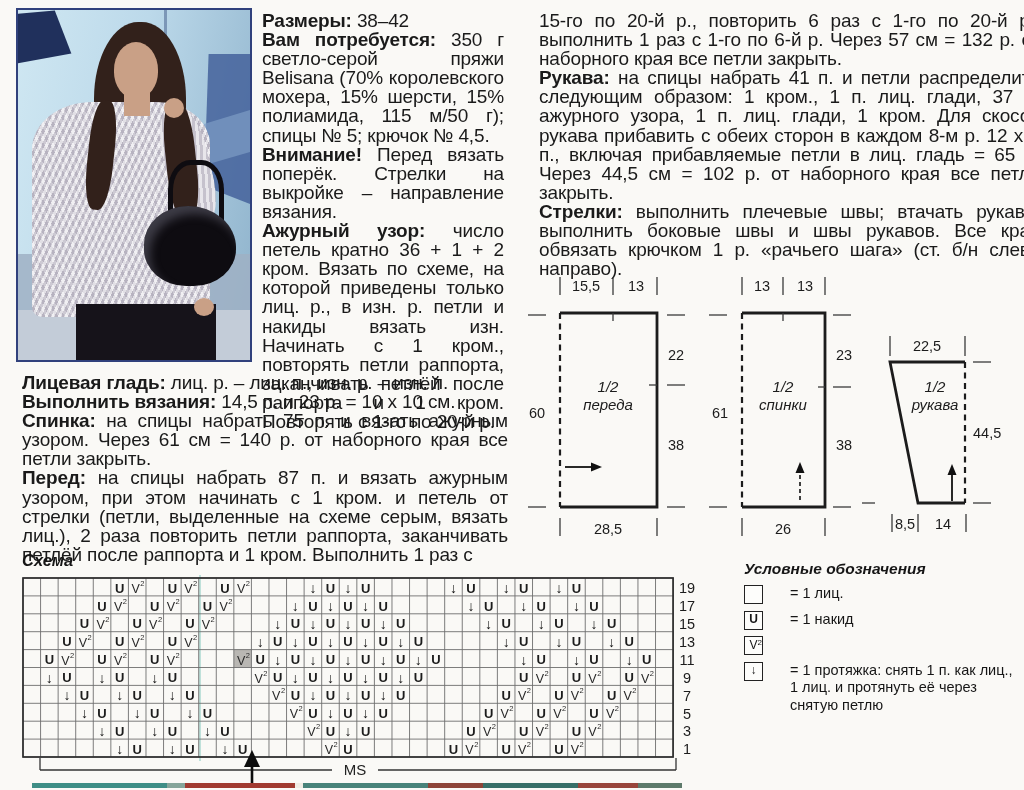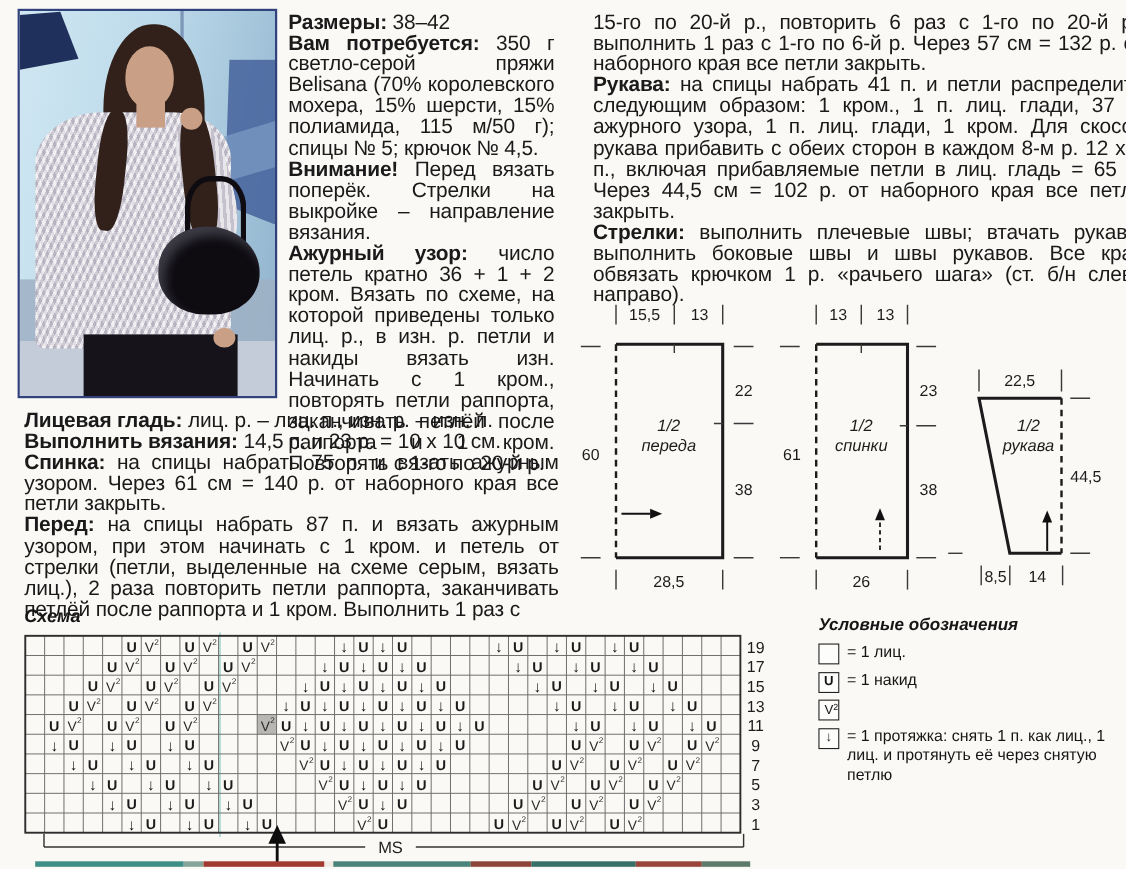--- a/index.html
+++ b/index.html
@@ -75,21 +75,21 @@
   .ms-label{font-size:15px;fill:#222;text-anchor:middle;}
 
   
   .legend{position:absolute;left:744px;top:560px;width:274px;font-size:14.5px;}
   .legend-title{font-weight:bold;font-style:italic;font-size:15.5px;margin-bottom:7px;}
   .legend-item{display:flex;align-items:flex-start;margin-bottom:6.5px;line-height:17.5px;}
   .lbox{flex:0 0 auto;width:17px;height:17px;border:1.6px solid #222;margin-right:7px;
         display:flex;align-items:center;justify-content:center;position:relative;
         font-size:12px;font-weight:bold;background:#fdfdfb;}
   .lbox .sup{position:absolute;right:0px;top:-3px;font-size:8px;font-weight:normal;}
-  .ltext{flex:1;}
+  .ltext{flex:1;margin-left:20px;}
 
   
   .scan-strip{position:absolute;left:32px;top:783px;height:5px;display:flex;}
   .scan-strip div{height:5px;}
 </style>
 </head>
 <body>
 
 <div class="page">
 

